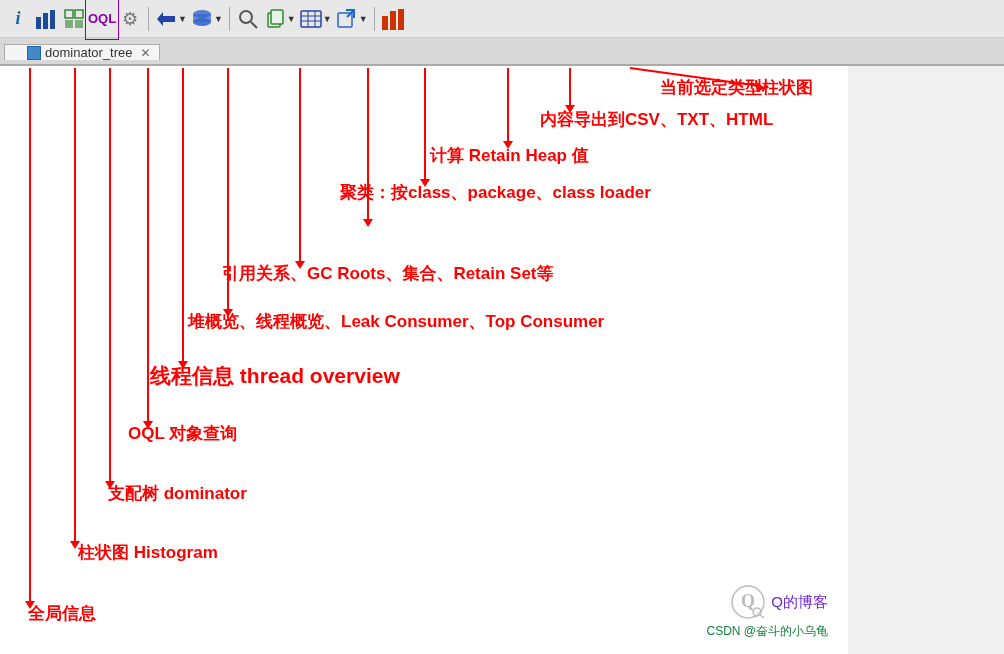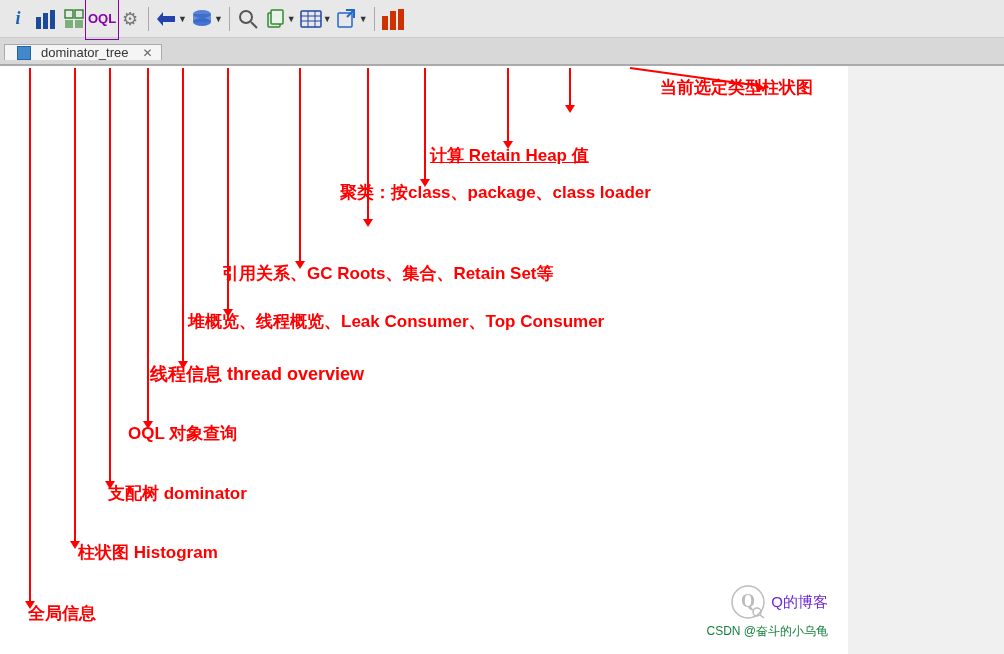--- a/index.html
+++ b/index.html
@@ -57,24 +57,24 @@
       border-bottom: 2px solid #aaa;
       padding: 2px 4px 0 4px;
       height: 28px;
     }
     .tab {
       display: flex;
       align-items: center;
       background: #f5f5f5;
       border: 1px solid #aaa;
       border-bottom: none;
-      padding: 2px 8px 2px 12px;
+      padding: 2px 8px 2px 22px;
       font-size: 13px;
       color: #333;
-      gap: 10px;
+      gap: 4px;
       cursor: pointer;
       height: 16px;
     }
     .tab .tab-icon {
       width: 14px;
       height: 14px;
       background: #4488cc;
       border: 1px solid #2266aa;
       display: inline-block;
     }
@@ -270,31 +270,32 @@
 
     <line x1="570" y1="2" x2="570" y2="44" stroke="red" stroke-width="2"></line>
     <polygon points="565,39 575,39 570,47" fill="red"></polygon>
 
     <line x1="630" y1="2" x2="760" y2="20" stroke="red" stroke-width="2"></line>
     <polygon points="755,15 765,22 757,26" fill="red"></polygon>
   </svg>
 
   <div class="annotation" style="top: 10px; left: 660px; font-size: 17px;">当前选定类型柱状图</div>
 
-
-  <div class="annotation" style="top: 78px; left: 430px; font-size: 17px; text-decoration: underline;">计算 Retain Heap 值</div>
+  <div class="annotation" style="top: 42px; left: 540px; font-size: 17px;">内容导出到CSV、TXT、HTML</div>
+
+  <div class="annotation" style="top: 78px; left: 430px; font-size: 17px;">计算 Retain Heap 值</div>
 
   <div class="annotation" style="top: 115px; left: 340px; font-size: 17px;">聚类：按class、package、class loader</div>
 
 
   <div class="annotation" style="top: 196px; left: 222px; font-size: 17px;">引用关系、GC Roots、集合、Retain Set等</div>
 
   <div class="annotation" style="top: 244px; left: 188px; font-size: 17px;">堆概览、线程概览、Leak Consumer、Top Consumer</div>
 
-  <div class="annotation" style="top: 296px; left: 150px; font-size: 18px;">线程信息 thread overview</div>
+  <div class="annotation" style="top: 296px; left: 150px; font-size: 21px;">线程信息 thread overview</div>
 
   <div class="annotation" style="top: 356px; left: 128px; font-size: 17px;">OQL 对象查询</div>
 
   <div class="annotation" style="top: 416px; left: 108px; font-size: 17px;">支配树 dominator</div>
 
   <div class="annotation" style="top: 475px; left: 78px; font-size: 17px;">柱状图 Histogram</div>
 
   <div class="annotation" style="top: 536px; left: 28px; font-size: 17px;">全局信息</div>
 
   <div class="watermark">

